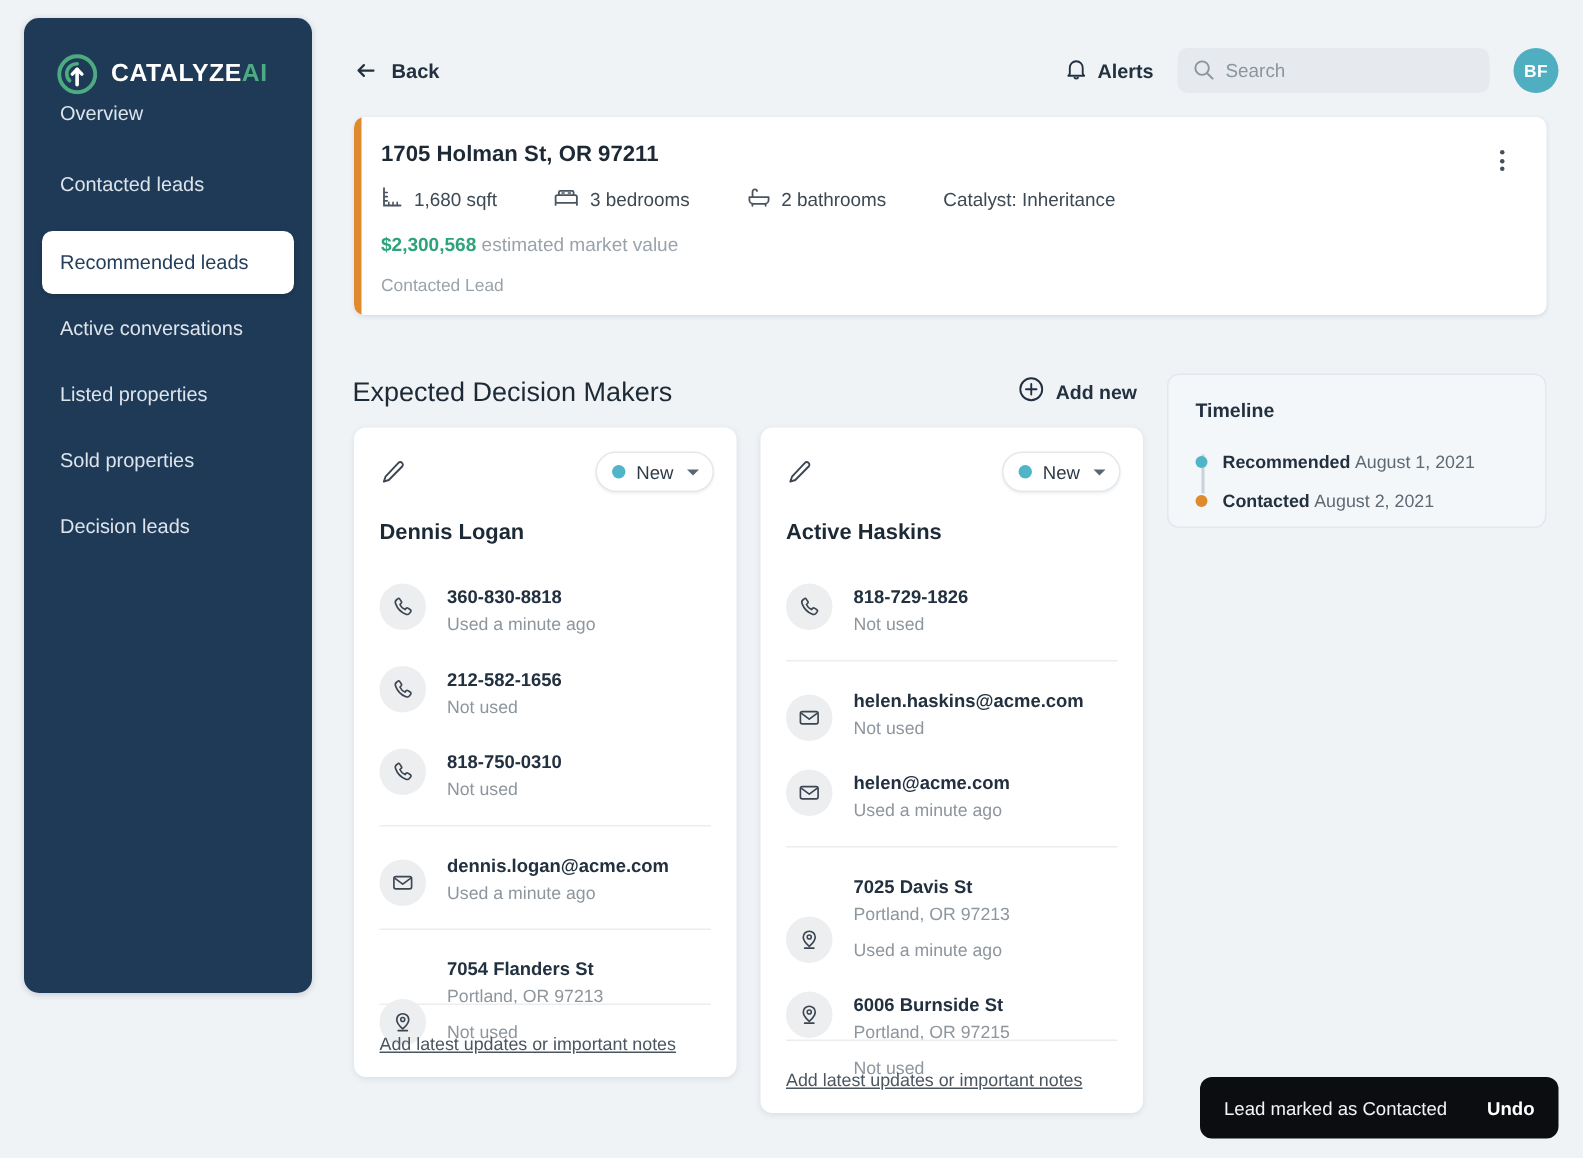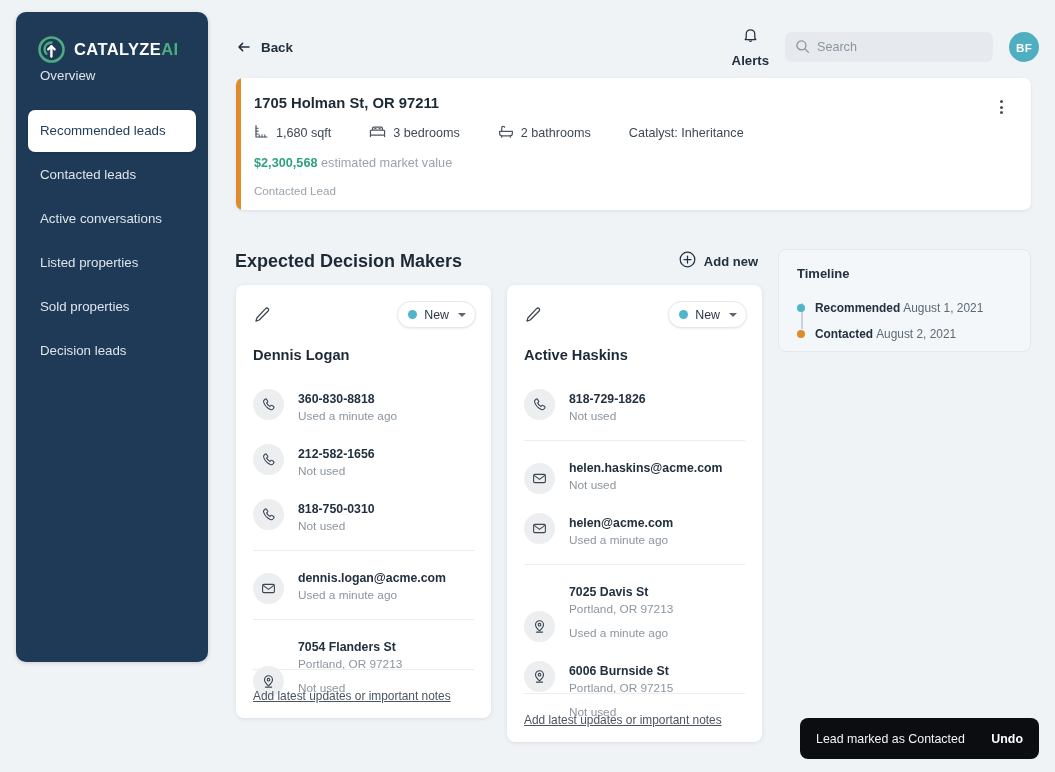--- a/index.html
+++ b/index.html
@@ -65,21 +65,20 @@
     cursor: pointer;
   }
   .back-arrow { width: 16px; height: 16px; display: block; }
   .topbar-right {
     margin-left: auto; display: flex; align-items: center; gap: 16px;
   }
   .alerts {
     display: flex; align-items: center; gap: 7px;
     font-size: 13.2px; font-weight: bold; color: #22303f;
     cursor: pointer;
-    flex-direction: column;
   }
   .search-box {
     position: relative;
     width: 208px; height: 30px;
     background: #e6eaee;
     border-radius: 7px;
     display: flex; align-items: center;
     padding-left: 32px;
     cursor: text;
   }
@@ -131,21 +130,21 @@
     justify-content: space-between; padding: 2px 0;
   }
   .kebab i { width: 3px; height: 3px; border-radius: 50%; background: #46515c; display: block; }
 
   
   .section-head {
     position: absolute; left: 235px; top: 246px;
     width: 523px; height: 30px;
     display: flex; align-items: center;
   }
-  .section-title { font-size: 18px; font-weight: bold; color: #1d2a36; }
+  .section-title { font-size: 18px; font-weight: normal; color: #1d2a36; }
   .add-new {
     margin-left: auto; display: flex; align-items: center; gap: 8px;
     font-size: 13px; font-weight: bold; color: #22303f; cursor: pointer;
   }
 
   
   .contact-card {
     position: absolute;
     background: #fff;
     border-radius: 8px;
@@ -260,22 +259,22 @@
           <path d="M13.4 10.2 L13.4 20.5" stroke="#ffffff" stroke-width="2.4" stroke-linecap="round"></path>
           <path d="M10.2 13.4 L13.4 10.2 L16.6 13.4" fill="none" stroke="#ffffff" stroke-width="2.3" stroke-linecap="round" stroke-linejoin="round"></path>
         </svg>
       </span>
       <span class="brand-text">
         <span>CATALYZE</span><span class="ai">AI</span>
       </span>
     </div>
     <nav class="nav">
       <div class="nav-item">Overview</div>
+      <div class="nav-item">Contacted leads</div>
       <div class="nav-item active">Recommended leads</div>
-      <div class="nav-item">Contacted leads</div>
       <div class="nav-item">Active conversations</div>
       <div class="nav-item">Listed properties</div>
       <div class="nav-item">Sold properties</div>
       <div class="nav-item">Decision leads</div>
     </nav>
   </aside>
 
   <header class="topbar">
     <div class="back-btn">
       <span class="back-arrow">

